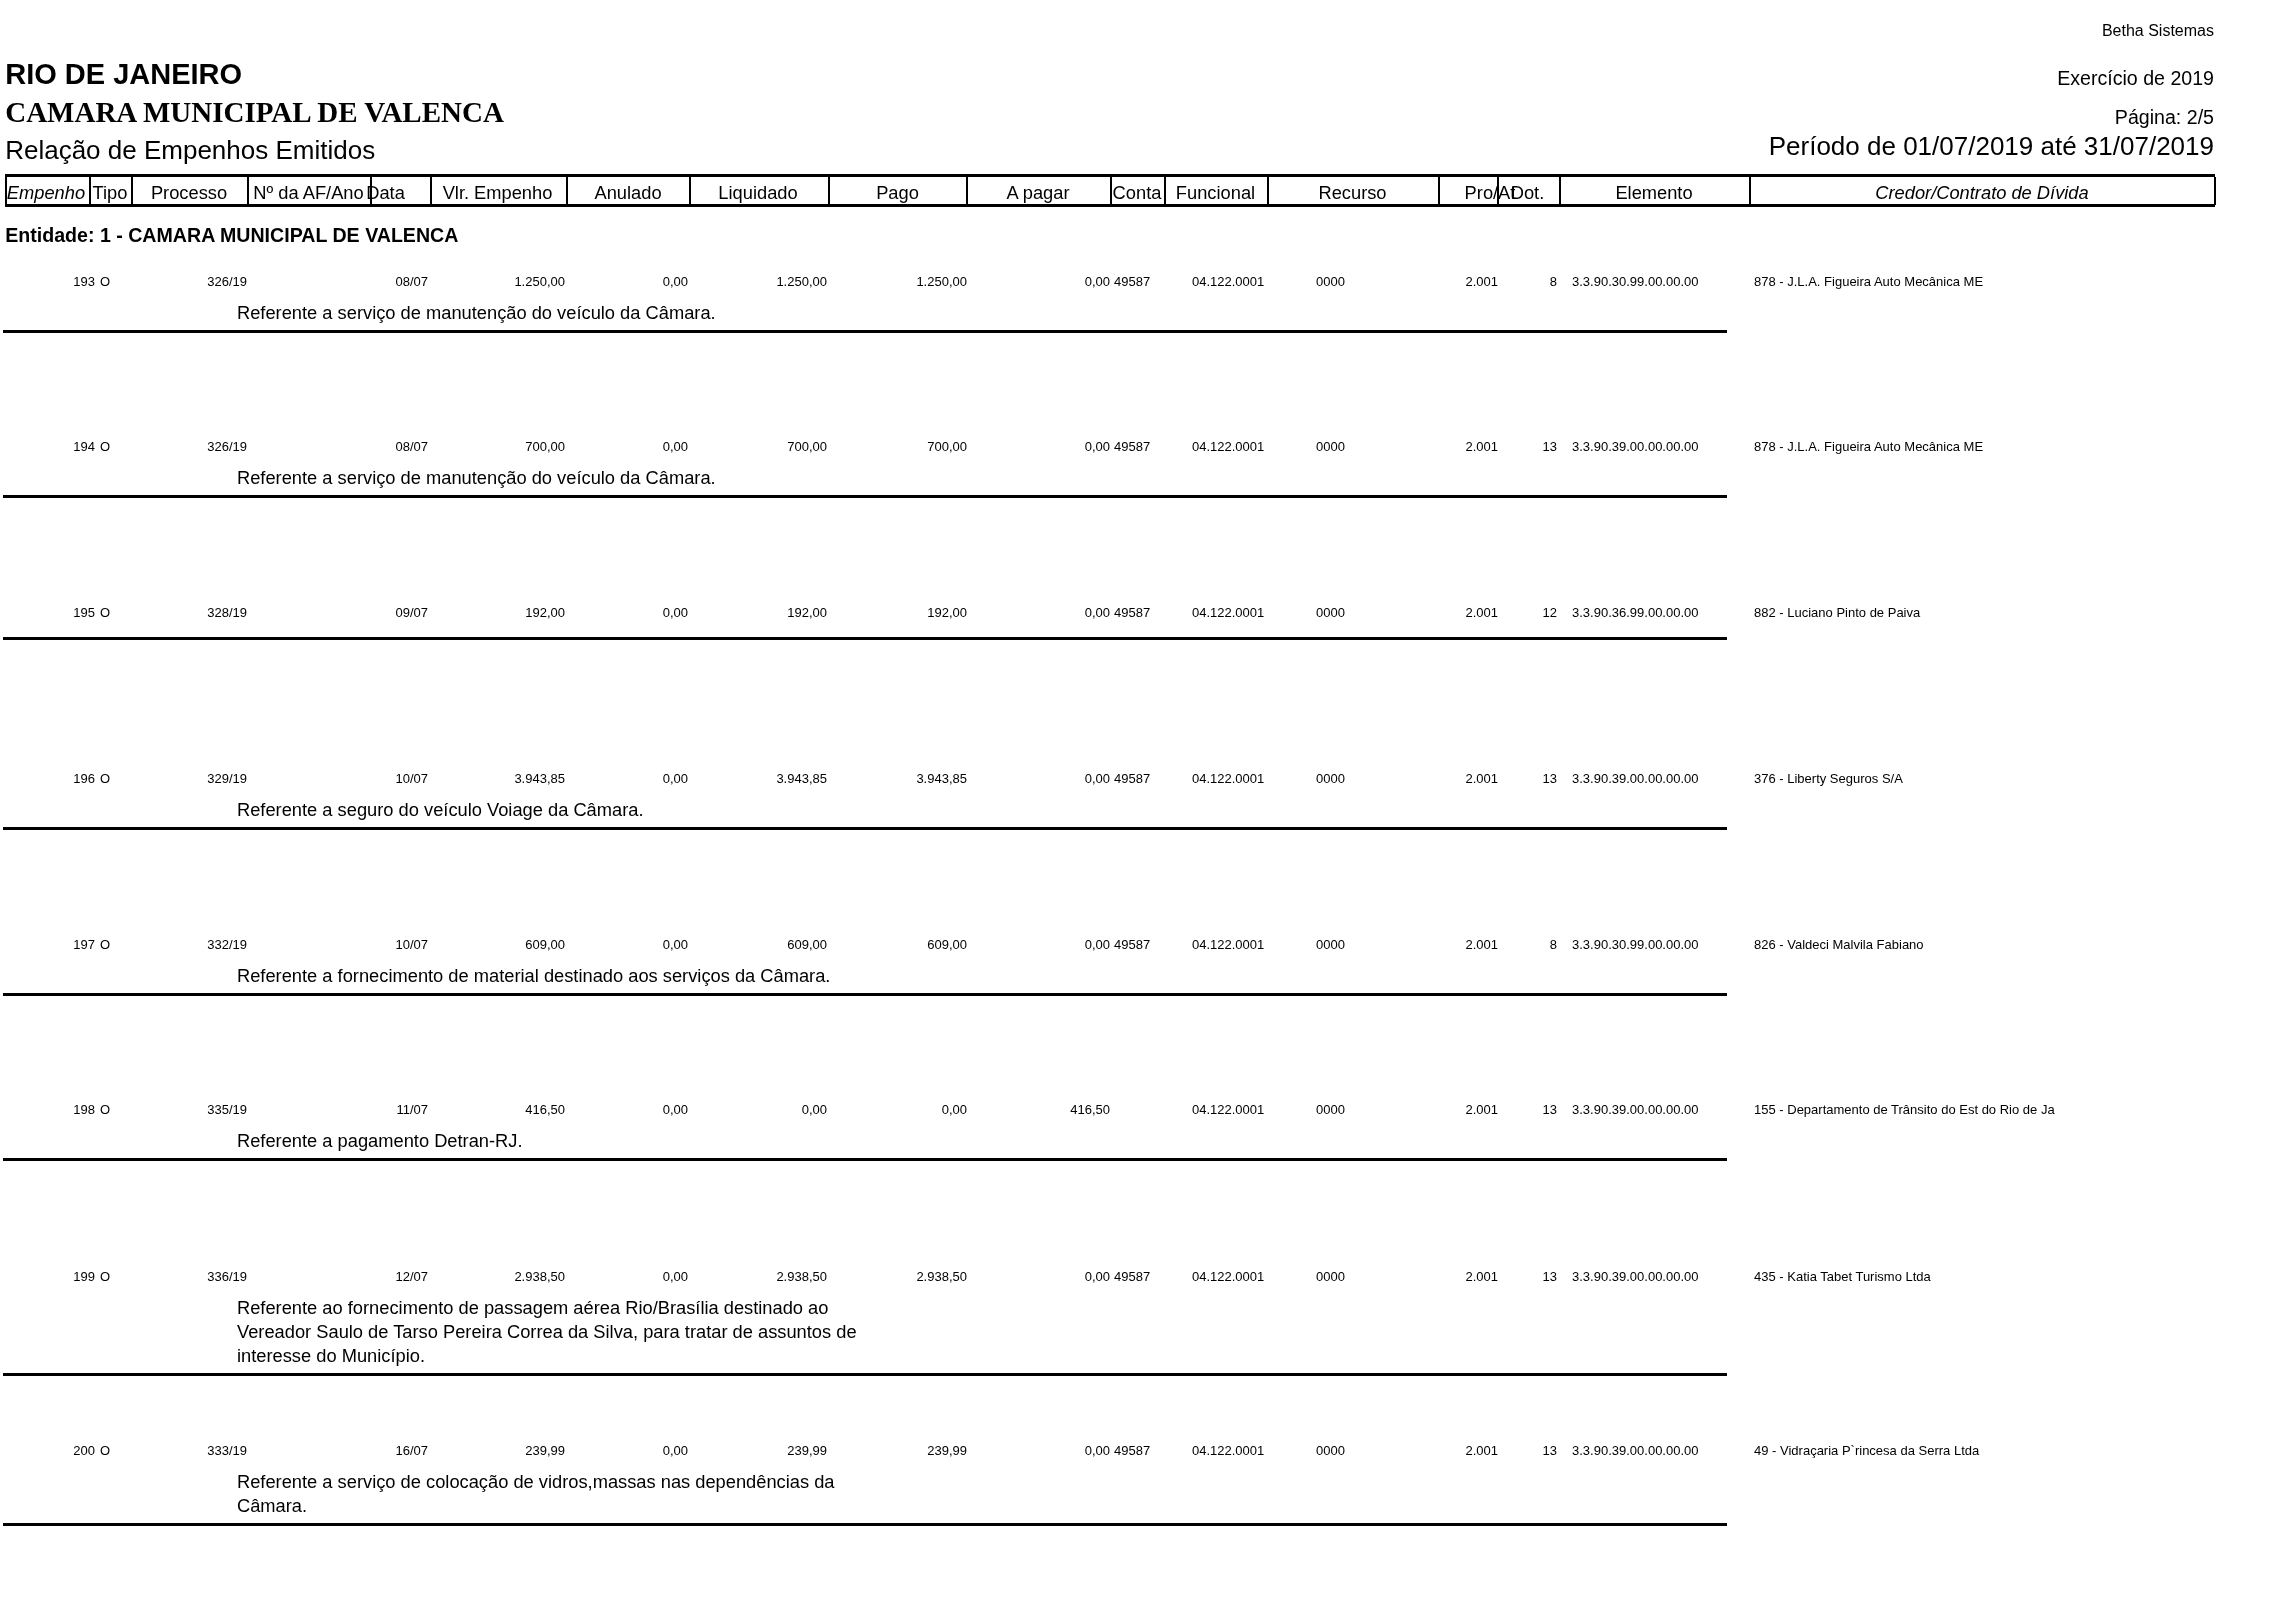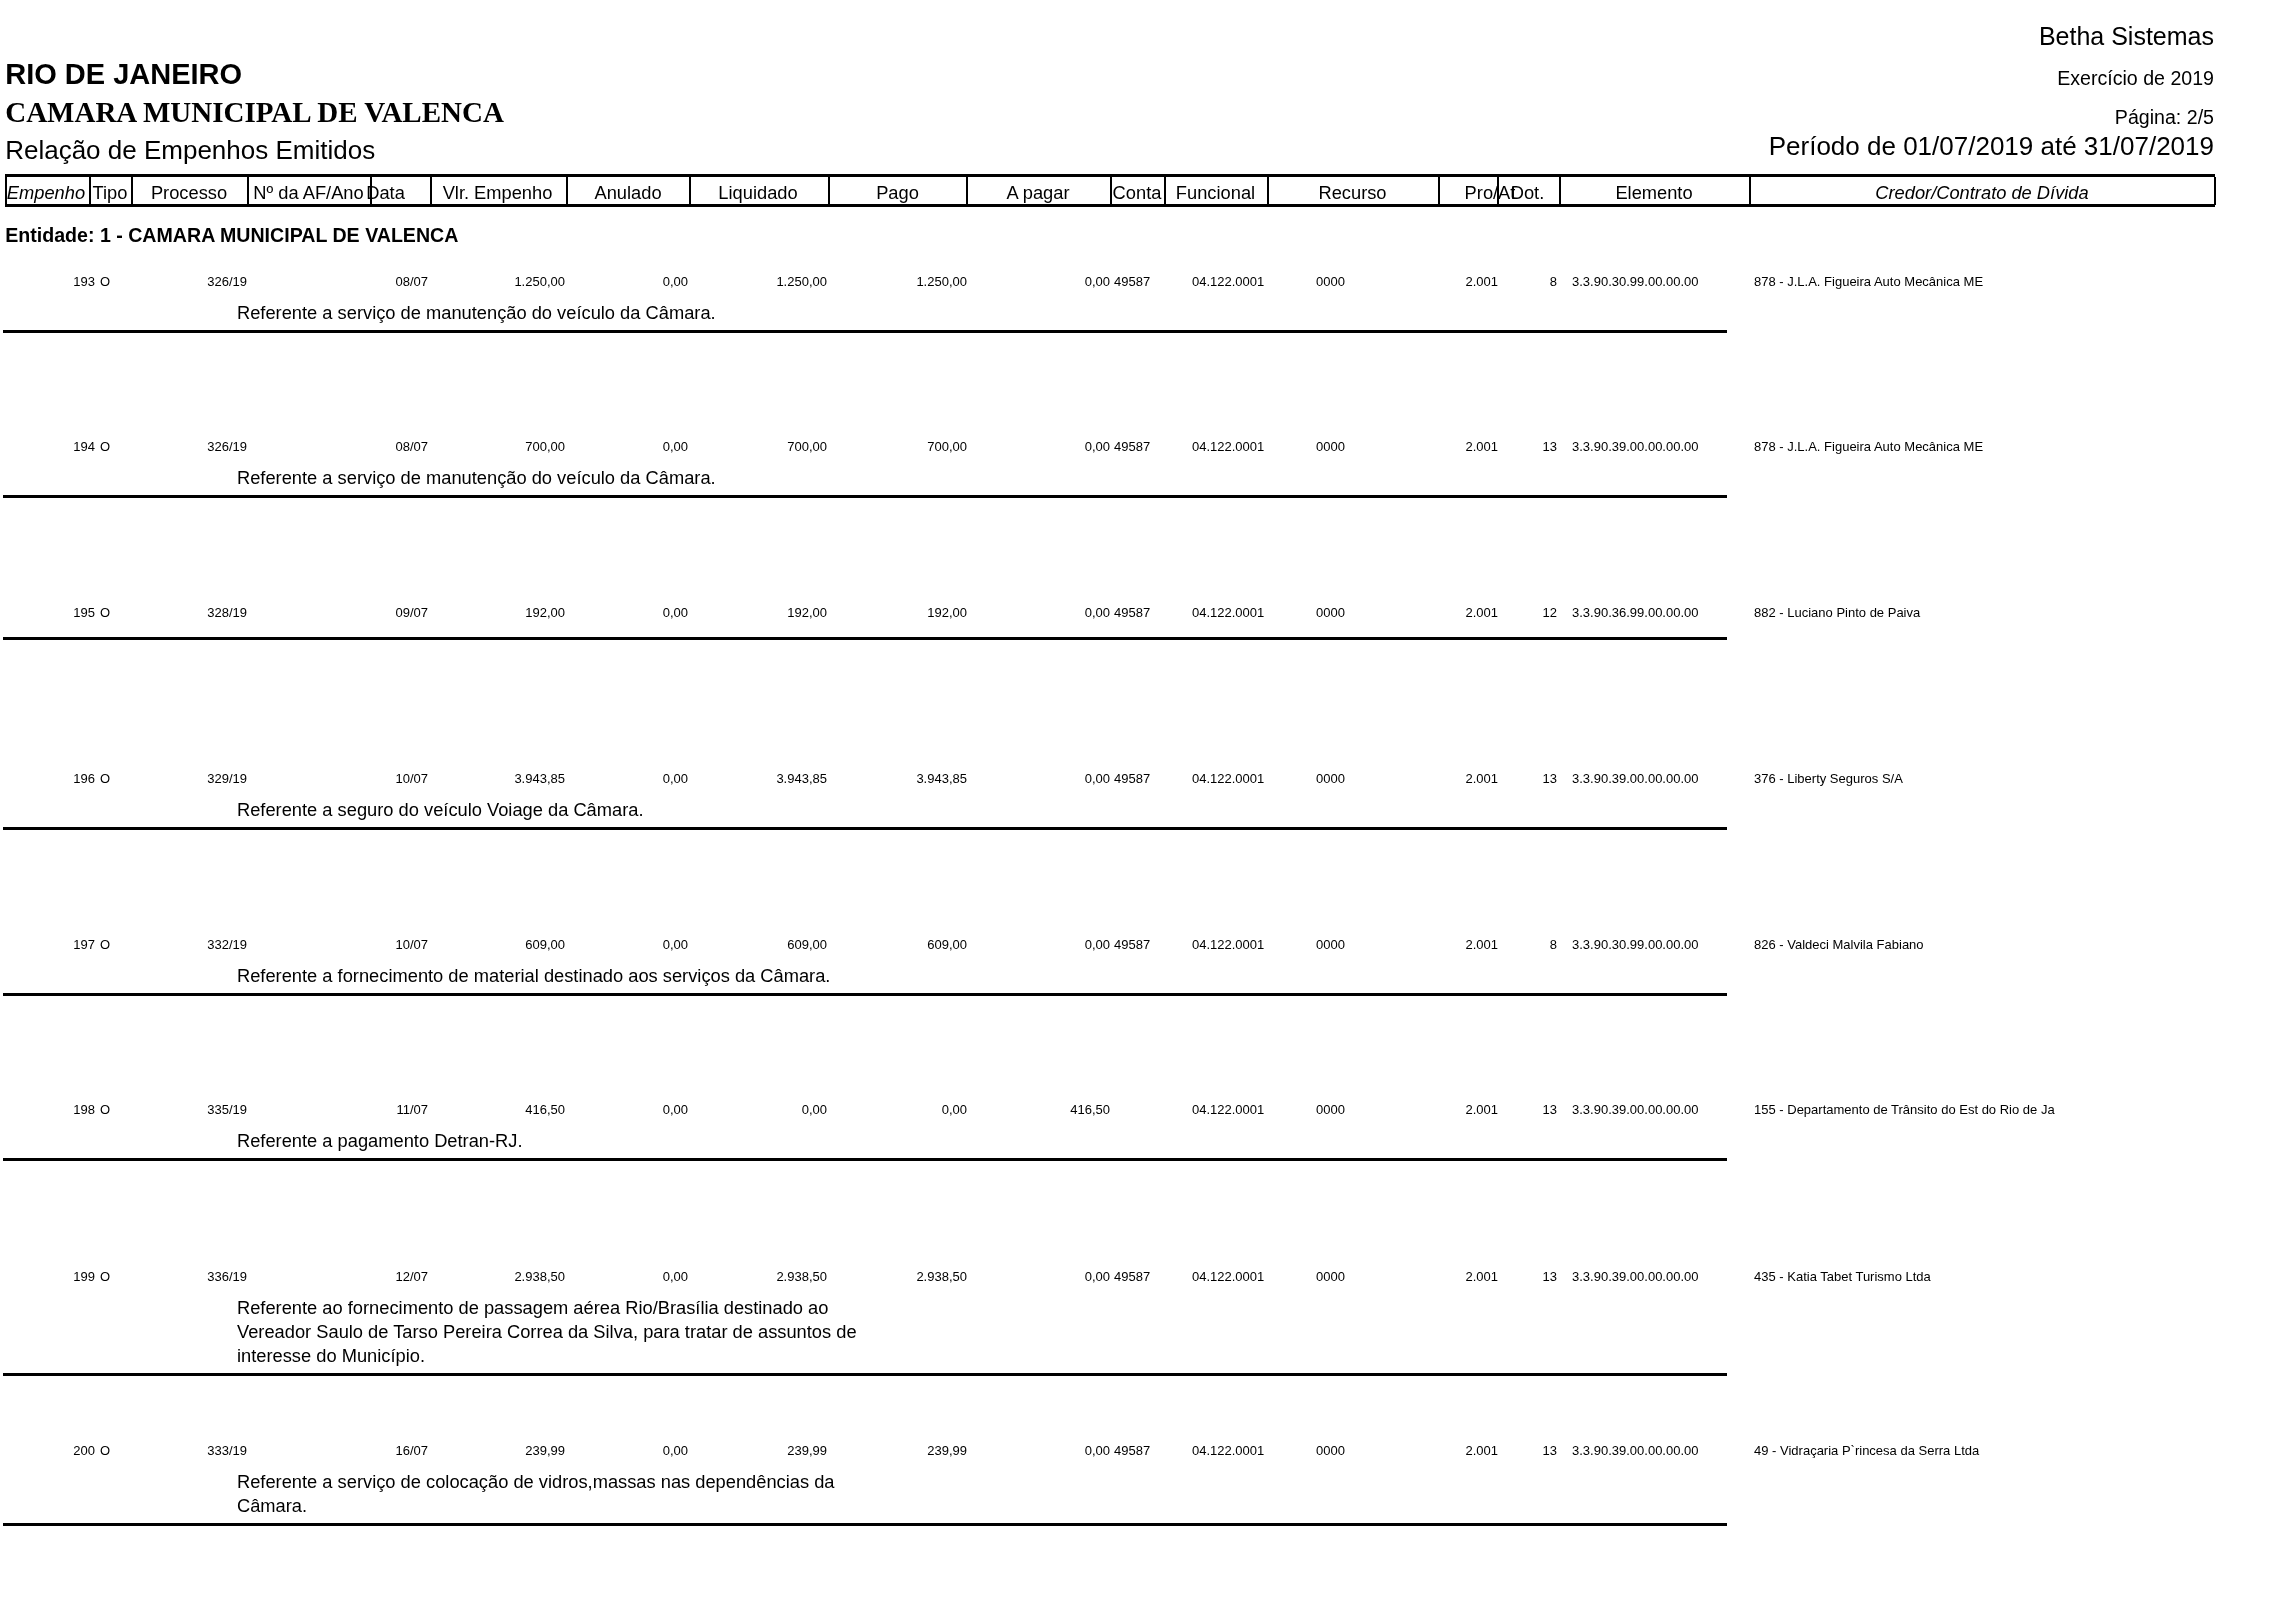--- a/index.html
+++ b/index.html
@@ -6,21 +6,21 @@
   #page{
     position:relative;
     width:2295px;height:1622px;
     background:#ffffff;
     overflow:hidden;
     font-family:"Liberation Sans", sans-serif;
     color:#000;
   }
   .abs{position:absolute;}
   
-  .vendor{top:22px;left:1308px;width:906px;text-align:right;font-size:25px;}
+  .vendor{top:22px;left:1308px;width:906px;text-align:right;font-size:16px;}
   .state{top:58px;left:5.2px;font-size:29px;font-weight:bold;}
   .org{top:96px;left:5.2px;font-size:29px;font-weight:bold;font-family:Liberation Serif, serif;}
   .rtitle{top:135px;left:5.2px;font-size:26px;}
   .exercise{top:67px;left:1308px;width:906px;text-align:right;font-size:19.6px;}
   .pageinfo{top:106px;left:1308px;width:906px;text-align:right;font-size:19.6px;}
   .period{top:131px;left:1308px;width:906px;text-align:right;font-size:26px;}
   
   .rule{position:absolute;background:#000;}
   .thead-top{top:174px;left:5.2px;width:2210px;height:2.6px;}
   .thead-bottom{top:204px;left:5.2px;width:2210px;height:2.6px;}

